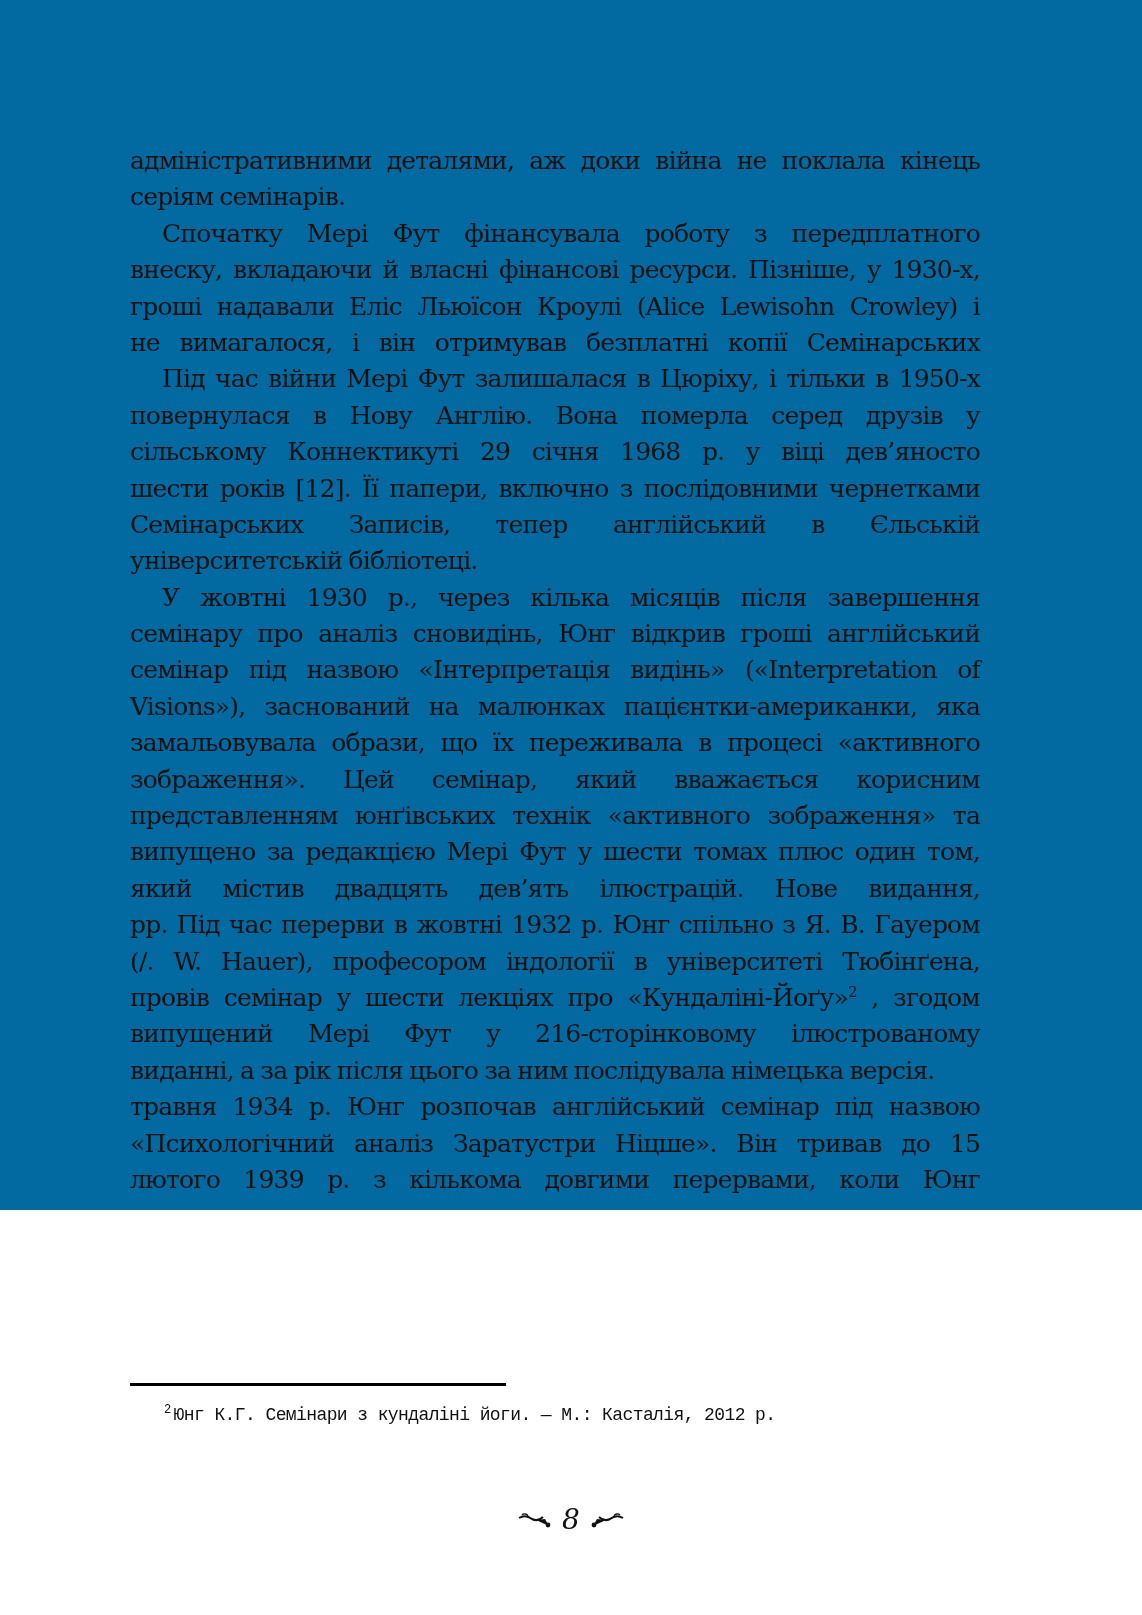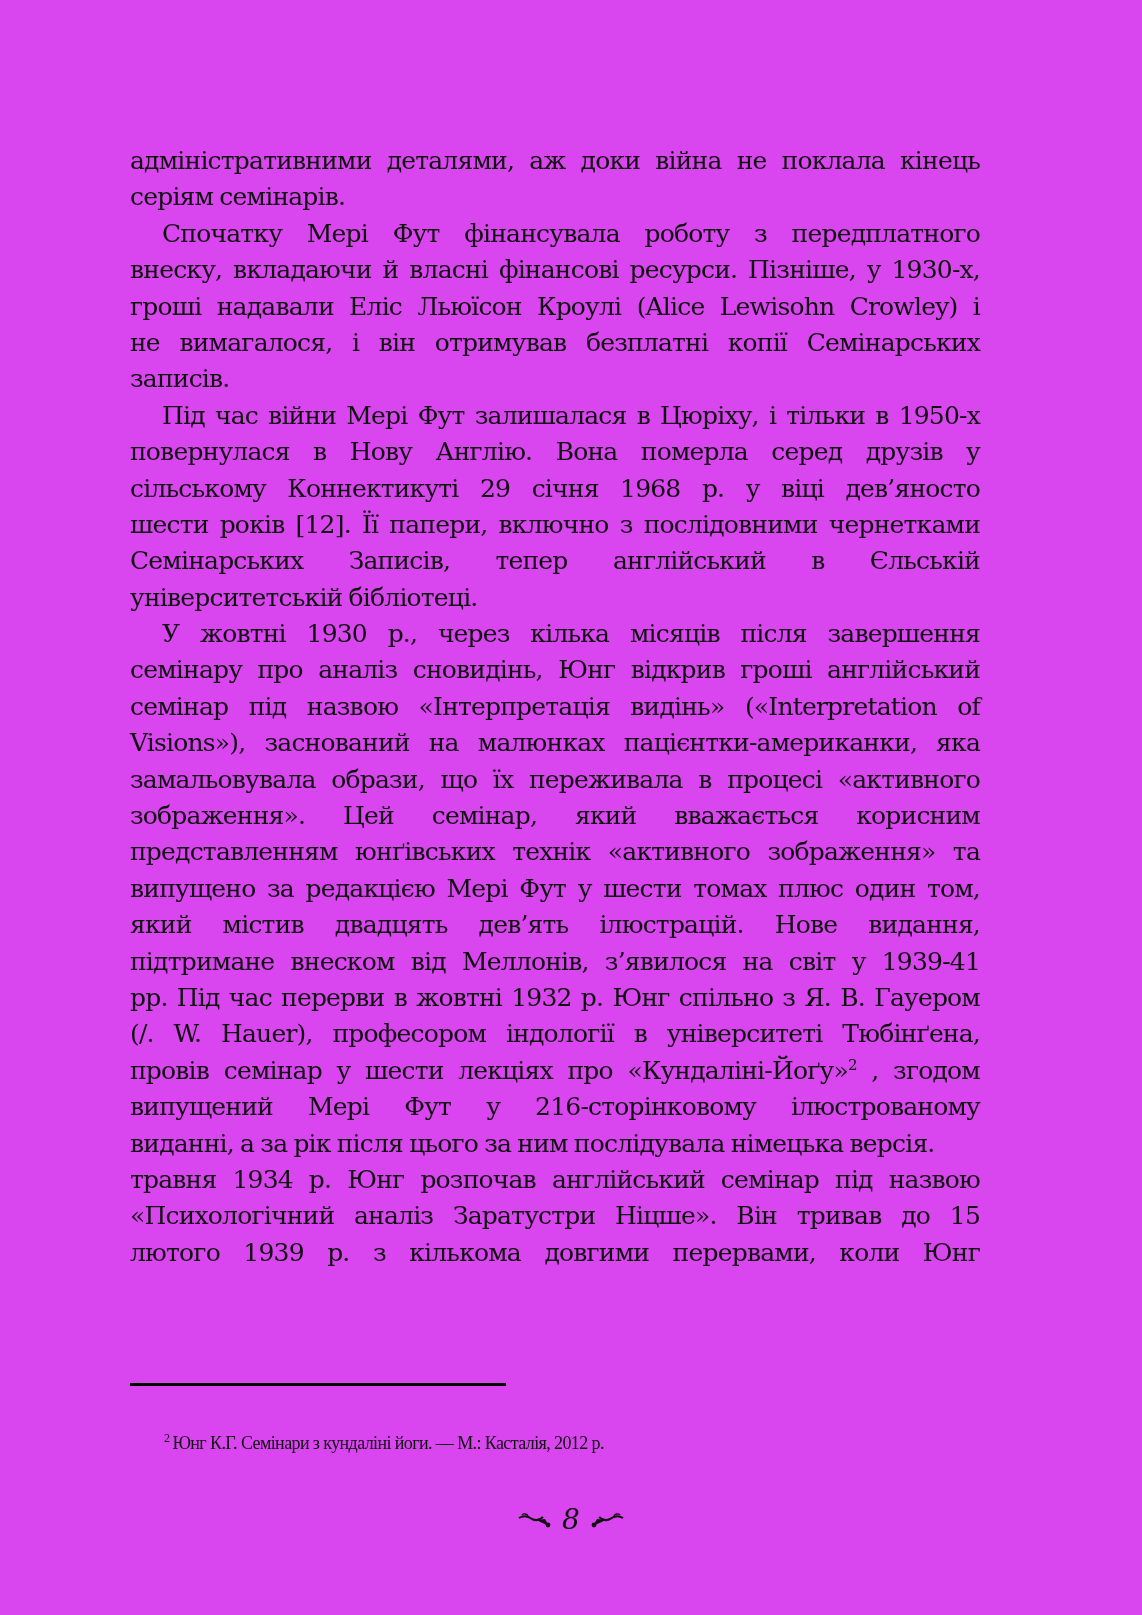--- a/index.html
+++ b/index.html
@@ -11,22 +11,22 @@
     width: 1142px;
     height: 1615px;
     position: relative;
     overflow: hidden;
     color: #111111;
   }
   .page {
     position: absolute;
     left: 0; top: 0;
     width: 1142px;
-    height: 1615px;
-    background: #d946ef;
+    height: 1210px;
+    background: #0369a1;
   }
   .body-text {
     position: absolute;
     left: 130px;
     top: 143px;
     width: 850px;
     font-family: "DejaVu Serif", "Liberation Serif", serif;
     font-size: 25px;
     line-height: 36.4px;
     letter-spacing: -0.8px;
@@ -57,26 +57,25 @@
     left: 130px;
     top: 1383px;
     width: 376px;
     height: 3px;
     background: #000000;
   }
   .footnote {
     position: absolute;
     left: 164px;
     top: 1400px;
-    font-family: Liberation Serif, serif;
+    font-family: Liberation Mono, monospace;
     font-size: 18px;
     letter-spacing: -0.6px;
     white-space: nowrap;
     line-height: 30px;
-    margin-top: 28px;
   }
   .footnote sup {
     font-size: 12px;
     vertical-align: super;
     line-height: 0;
     margin-right: 3px;
   }
   .folio {
     position: absolute;
     left: 0;
@@ -105,37 +104,35 @@
 
 <div class="page">
 
   <div class="body-text">
     <span class="line">адміністративними деталями, аж доки війна не поклала кінець</span>
     <span class="line last">серіям семінарів.</span>
     <span class="line indent">Спочатку Мері Фут фінансувала роботу з передплатного</span>
     <span class="line">внеску, вкладаючи й власні фінансові ресурси. Пізніше, у 1930-х,</span>
     <span class="line">гроші надавали Еліс Льюїсон Кроулі (Alice Lewisohn Crowley) і</span>
     <span class="line">не вимагалося, і він отримував безплатні копії Семінарських</span>
-    <span class="line last">записів.</span>
     <span class="line indent">Під час війни Мері Фут залишалася в Цюріху, і тільки в 1950-х</span>
     <span class="line">повернулася в Нову Англію. Вона померла серед друзів у</span>
     <span class="line">сільському Коннектикуті 29 січня 1968 р. у віці дев’яносто</span>
     <span class="line">шести років [12]. Її папери, включно з послідовними чернетками</span>
     <span class="line">Семінарських Записів, тепер англійський в Єльській</span>
     <span class="line last">університетській бібліотеці.</span>
     <span class="line indent">У жовтні 1930 р., через кілька місяців після завершення</span>
     <span class="line">семінару про аналіз сновидінь, Юнг відкрив гроші англійський</span>
     <span class="line">семінар під назвою «Інтерпретація видінь» («Interpretation of</span>
     <span class="line">Visions»), заснований на малюнках пацієнтки-американки, яка</span>
     <span class="line">замальовувала образи, що їх переживала в процесі «активного</span>
     <span class="line">зображення». Цей семінар, який вважається корисним</span>
     <span class="line">представленням юнґівських технік «активного зображення» та</span>
     <span class="line">випущено за редакцією Мері Фут у шести томах плюс один том,</span>
     <span class="line">який містив двадцять дев’ять ілюстрацій. Нове видання,</span>
-    <span class="line">підтримане внеском від Меллонів, з’явилося на світ у 1939-41</span>
     <span class="line">рр. Під час перерви в жовтні 1932 р. Юнг спільно з Я. В. Гауером</span>
     <span class="line">(/. W. Hauer), професором індології в університеті Тюбінґена,</span>
     <span class="line"><span>провів семінар у шести лекціях про «Кундаліні-Йоґу»</span><sup class="fnref">2</sup><span> , згодом</span></span>
     <span class="line">випущений Мері Фут у 216-сторінковому ілюстрованому</span>
     <span class="line last">виданні, а за рік після цього за ним послідувала німецька версія.</span>
     <span class="line">травня 1934 р. Юнг розпочав англійський семінар під назвою</span>
     <span class="line">«Психологічний аналіз Заратустри Ніцше». Він тривав до 15</span>
     <span class="line">лютого 1939 р. з кількома довгими перервами, коли Юнг</span>
   </div>
 

